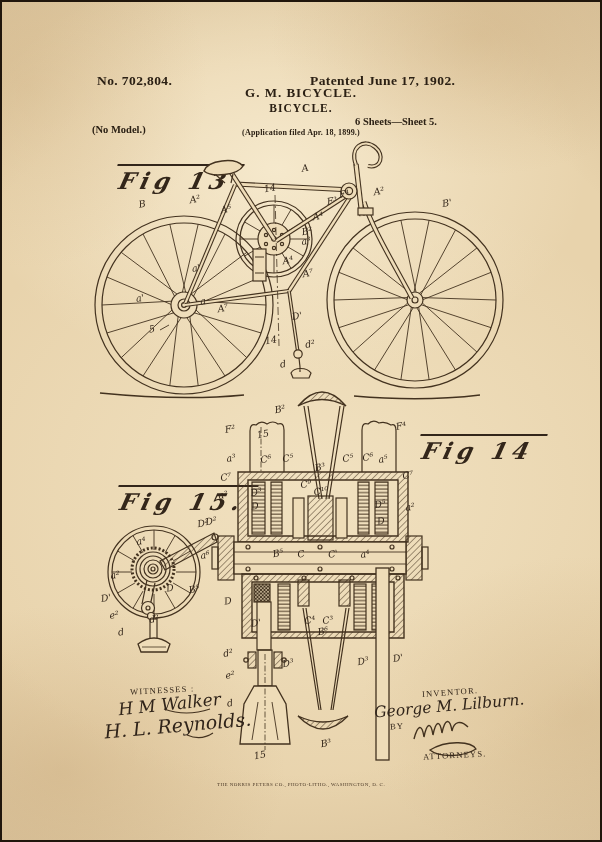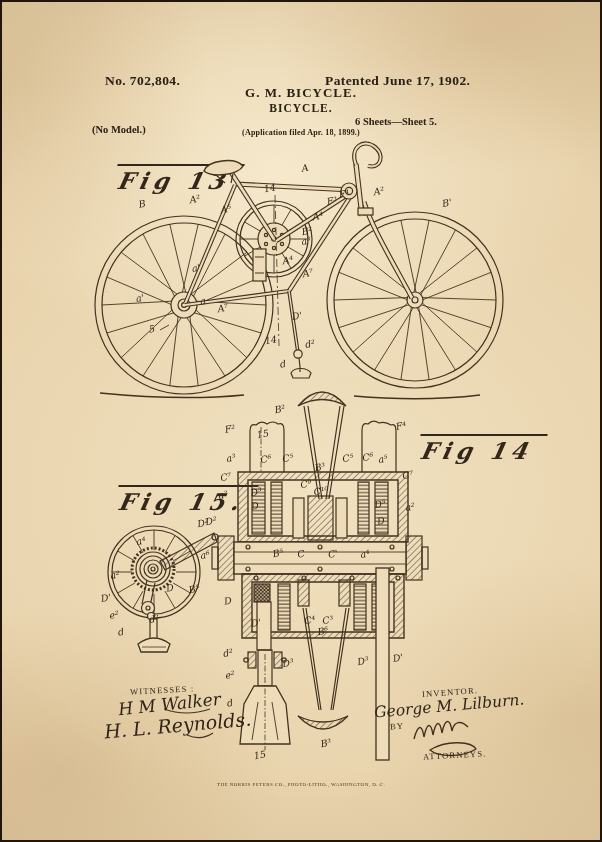--- a/index.html
+++ b/index.html
@@ -40,22 +40,22 @@
   .smallcaps{font-family:"Liberation Serif",serif;font-size:8.5px;letter-spacing:1.2px;
     color:#33261a;white-space:nowrap;}
   .footer-line{font-size:5px;letter-spacing:.45px;color:#4a3826;width:100%;text-align:center;}
   svg{position:absolute;left:0;top:0;pointer-events:none;}
 </style>
 </head>
 <body>
 
 <div id="page">
 
-  <div class="abs h-bold" style="left:95px;top:71px;margin-left:8px;">No. 702,804.</div>
-  <div class="abs h-bold" style="left:323px;top:71px;">Patented June 17, 1902.</div>
+  <div class="abs h-bold" style="left:95px;top:71px;">No. 702,804.</div>
+  <div class="abs h-bold" style="left:308px;top:71px;">Patented June 17, 1902.</div>
   <div class="abs h-mid centered" style="top:83px;">G. M. BICYCLE.</div>
   <div class="abs h-sub centered" style="top:100px;">BICYCLE.</div>
   <div class="abs h-small centered" style="top:126px;">(Application filed Apr. 18, 1899.)</div>
   <div class="abs h-note" style="left:90px;top:122px;">(No Model.)</div>
   <div class="abs h-note" style="left:353px;top:114px;">6 Sheets—Sheet 5.</div>
 
   <div class="figlabel" style="left:112px;top:162px;">Fig 13</div>
   <div class="figlabel" style="left:415px;top:432px;">Fig 14</div>
   <div class="figlabel" style="left:113px;top:483px;">Fig 15.</div>
 

